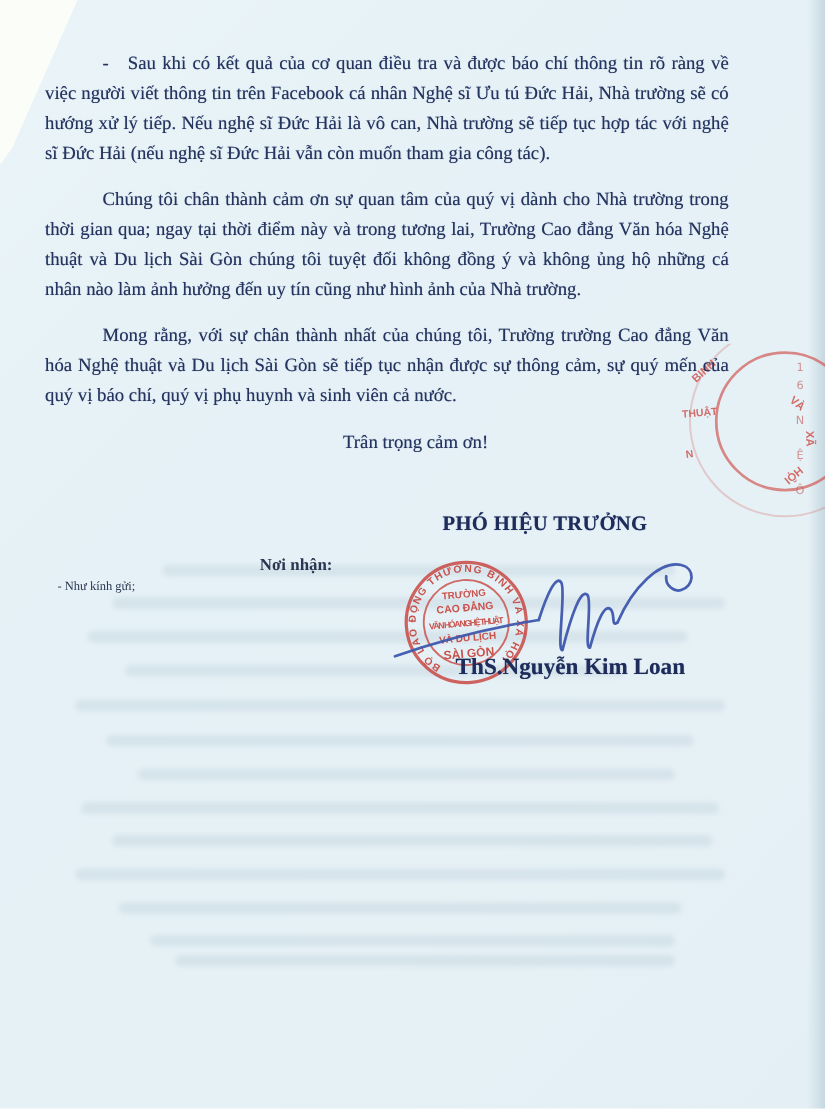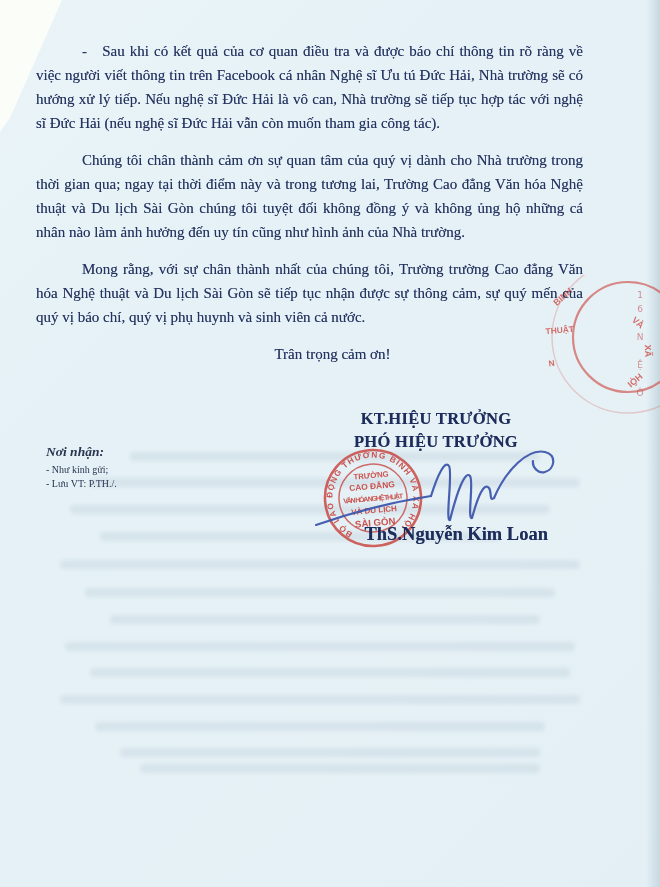--- a/index.html
+++ b/index.html
@@ -41,21 +41,21 @@
   }
   .signer-name{
     position:absolute;left:322px;top:524px;width:226px;
     text-align:right;color:#1d2c5a;font-weight:bold;font-size:18.5px;
     text-shadow:0 0 .6px rgba(29,44,90,.6);
     z-index:6;
   }
   .recipients{
     position:absolute;left:46px;top:444px;width:220px;color:#2a3550;z-index:4;
   }
-  .recipients .rcpt-heading{font-weight:bold;font-style:italic;font-size:13.5px;margin-bottom:3px;}
+  .recipients .rcpt-heading{font-weight:bold;font-size:13.5px;margin-bottom:3px;text-align:right;}
   .recipients .rcpt-item{font-size:10px;line-height:13.5px;}
   .stamp-svg{position:absolute;left:306px;top:431px;z-index:5;opacity:.92;}
   .partial-stamp-svg{position:absolute;left:525px;top:275px;z-index:2;opacity:.85;}
   .signature-svg{position:absolute;left:298px;top:436px;z-index:6;}
   .edge-annotation{
     position:absolute;left:629px;top:290px;height:132px;width:16px;
     writing-mode:vertical-rl;text-orientation:upright;
     color:rgba(192,84,84,.62);font-size:9px;letter-spacing:4px;
     font-family:"DejaVu Sans",sans-serif;
     z-index:3;
@@ -90,21 +90,20 @@
   <div class="bleed-line" style="left:140px;top:764px;width:400px"></div>
 
   <div class="doc-body">
     <p>-&nbsp;&nbsp;&nbsp;Sau khi có kết quả của cơ quan điều tra và được báo chí thông tin rõ ràng về việc người viết thông tin trên Facebook cá nhân Nghệ sĩ Ưu tú Đức Hải, Nhà trường sẽ có hướng xử lý tiếp. Nếu nghệ sĩ Đức Hải là vô can, Nhà trường sẽ tiếp tục hợp tác với nghệ sĩ Đức Hải (nếu nghệ sĩ Đức Hải vẫn còn muốn tham gia công tác).</p>
     <p>Chúng tôi chân thành cảm ơn sự quan tâm của quý vị dành cho Nhà trường trong thời gian qua; ngay tại thời điểm này và trong tương lai, Trường Cao đẳng Văn hóa Nghệ thuật và Du lịch Sài Gòn chúng tôi tuyệt đối không đồng ý và không ủng hộ những cá nhân nào làm ảnh hưởng đến uy tín cũng như hình ảnh của Nhà trường.</p>
     <p>Mong rằng, với sự chân thành nhất của chúng tôi, Trường trường Cao đẳng Văn hóa Nghệ thuật và Du lịch Sài Gòn sẽ tiếp tục nhận được sự thông cảm, sự quý mến của quý vị báo chí, quý vị phụ huynh và sinh viên cả nước.</p>
     <p class="closing">Trân trọng cảm ơn!</p>
   </div>
 
   <div class="sig-block">
-    <div>KT.HIỆU TRƯỞNG</div>
     <div>PHÓ HIỆU TRƯỞNG</div>
   </div>
 
   <svg class="stamp-svg" width="134" height="134" viewBox="0 0 134 134">
     <g transform="rotate(-5 67 67)" fill="none" stroke="#c8453f">
       <circle cx="67" cy="67" r="48" stroke-width="2.6" opacity=".9"></circle>
       <circle cx="67" cy="67" r="34" stroke-width="1.5" opacity=".85"></circle>
     </g>
     <defs>
       <path id="ringPath" d="M 43.8 100.2 A 40.5 40.5 0 1 1 90.2 100.2"></path>
@@ -142,18 +141,17 @@
       <path d="M 133 60 C 140 38, 147 24, 151 30 C 155 36, 147 86, 152 84 C 159 56, 167 34, 172 40 C 176 45, 169 84, 174 82 C 180 60, 186 46, 191 52 C 194 56, 191 66, 196 62"></path>
       <path d="M 196 62 C 208 34, 230 12, 247 16 C 259 19, 257 33, 247 36 C 241 38, 234 32, 235 25"></path>
     </g>
   </svg>
 
   <div class="signer-name">ThS.Nguyễn Kim Loan</div>
 
   <div class="recipients">
     <div class="rcpt-heading">Nơi nhận:</div>
     <div class="rcpt-item">- Như kính gửi;</div>
-    <div class="rcpt-item">- Lưu VT: P.TH./.</div>
   </div>
 
   <div class="edge-annotation">16 N Ệ Ô</div>
 
 </div>
 
 </body></html>

